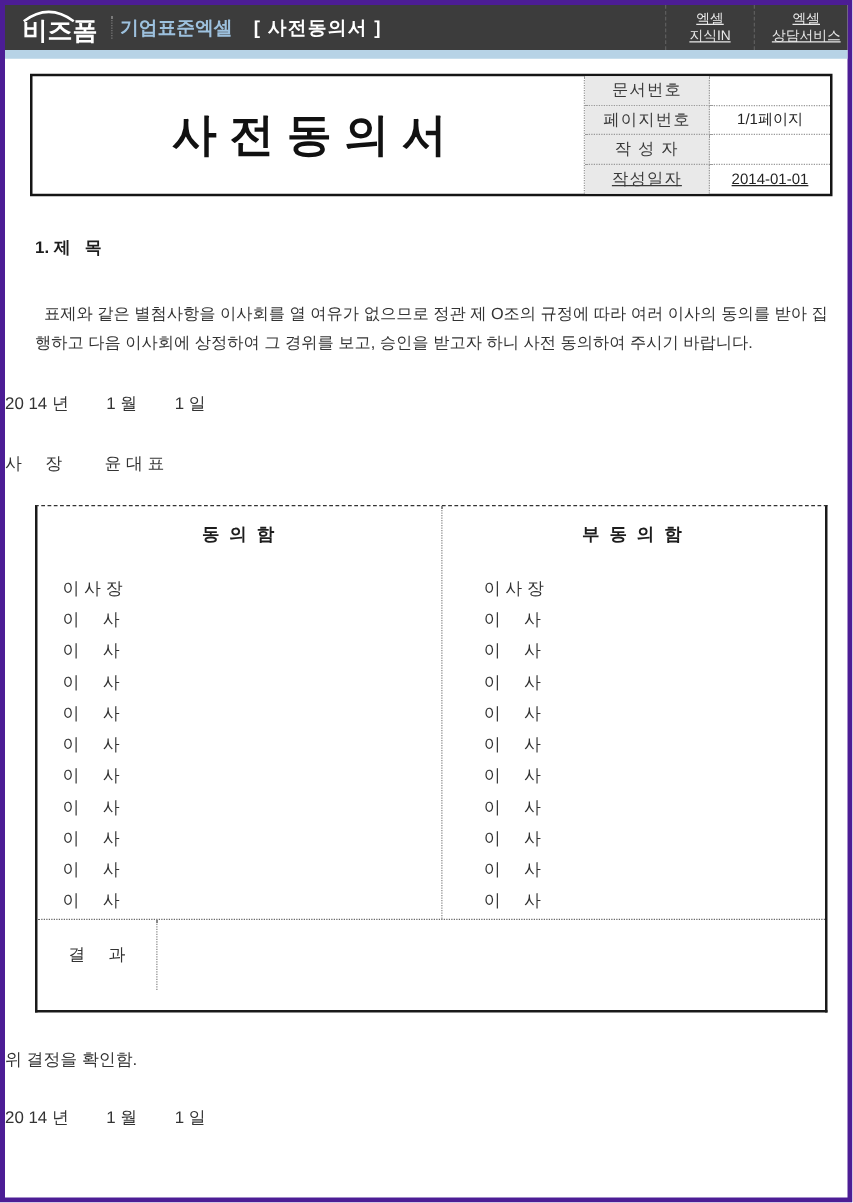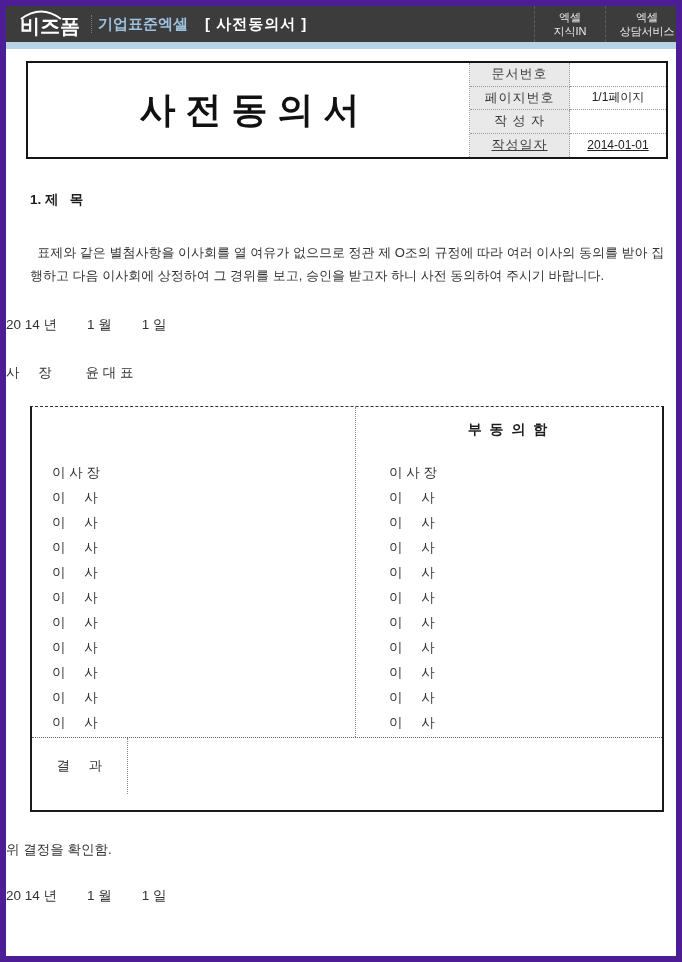--- a/index.html
+++ b/index.html
@@ -1,35 +1,35 @@
 <!DOCTYPE html>
 <html><head>
 <meta charset="utf-8">
 <style>
   * { margin:0; padding:0; box-sizing:border-box; }
   html,body { background:#fff; }
   body { font-family:"Liberation Sans","DejaVu Sans",sans-serif; }
   .page { position:relative; width:682px; height:962px; background:#fff;
-          border:6px solid #4c1d95; overflow:hidden; }
+          border:4px solid #4c1d95; overflow:hidden; }
 
   
   .topbar { position:absolute; left:0; top:0; width:682px; height:36px; background:#3c3c3c; }
   .logo { position:absolute; left:14px; top:7px; color:#fff; font-weight:bold;
           font-size:20px; letter-spacing:0; cursor:pointer; }
   .logo-arc { position:absolute; left:-2px; top:-5px; }
   .topbar-sep-dot { position:absolute; left:85px; top:9px; height:18px; border-left:1px dotted #7a7a7a; }
   .product { position:absolute; left:92px; top:9px; font-size:15px; font-weight:bold; color:#9dc1de; }
   .doc-title { position:absolute; left:199px; top:9px; font-size:15px; font-weight:bold;
                color:#fff; letter-spacing:1px; white-space:pre; }
   .hsep { position:absolute; top:0; height:36px; border-left:1px dashed #5c5c5c; }
   .hsep1 { left:528px; } .hsep2 { left:599px; }
   .hbtn { position:absolute; top:4px; font-size:11px; line-height:14px; color:#e9e9e9;
           text-align:center; cursor:pointer; }
   .hbtn1 { left:529px; width:70px; } .hbtn2 { left:600px; width:82px; }
-  .hbtn span { display:block; white-space:pre; }
+  .hbtn span { display:block; white-space:pre;text-decoration:underline; }
 
   .bluestrip { position:absolute; left:0; top:36px; width:682px; height:7px; background:#b7d3e6; }
 
   
   .titlebox { position:absolute; left:20px; top:55px; width:642px; height:98px;
               border:2px solid #151515; background:#fff; }
   .bigtitle { position:absolute; left:0; top:0; width:443px; height:100%;
               display:flex; align-items:center; justify-content:center;
               font-size:36px; font-weight:bold; color:#111; white-space:pre; }
   .infotable { position:absolute; right:0; top:0; width:197px; height:100%;
@@ -114,20 +114,21 @@
     </div>
   </section>
 
   <div class="section-heading">1. 제   목</div>
   <p class="body-text">  표제와 같은 별첨사항을 이사회를 열 여유가 없으므로 정관 제 O조의 규정에 따라 여러 이사의 동의를 받아 집행하고 다음 이사회에 상정하여 그 경위를 보고, 승인을 받고자 하니 사전 동의하여 주시기 바랍니다.</p>
 
   <div class="center-line date1">20 14 년        1 월        1 일</div>
   <div class="center-line president">사     장         윤 대 표</div>
 
   <section class="consent">
+    <div class="col-head agree">동 의 함</div>
     <div class="col-head disagree">부 동 의 함</div>
     <span class="vdiv"></span>
 
     <div class="name-list left">
       <div class="name">이 사 장</div>
       <div class="name">이     사</div>
       <div class="name">이     사</div>
       <div class="name">이     사</div>
       <div class="name">이     사</div>
       <div class="name">이     사</div>

